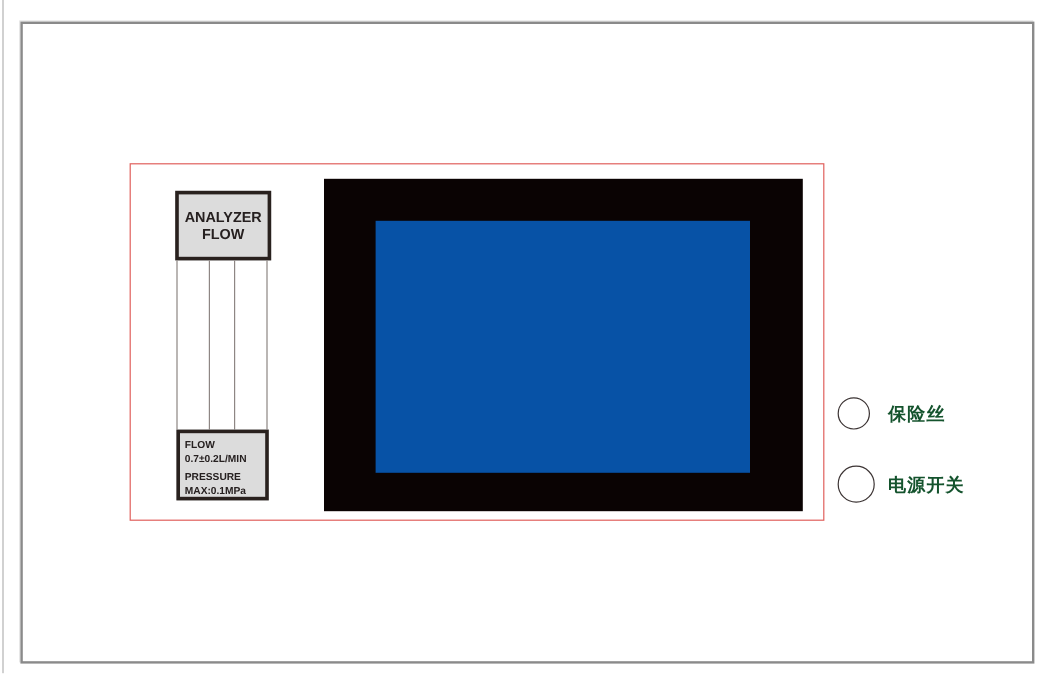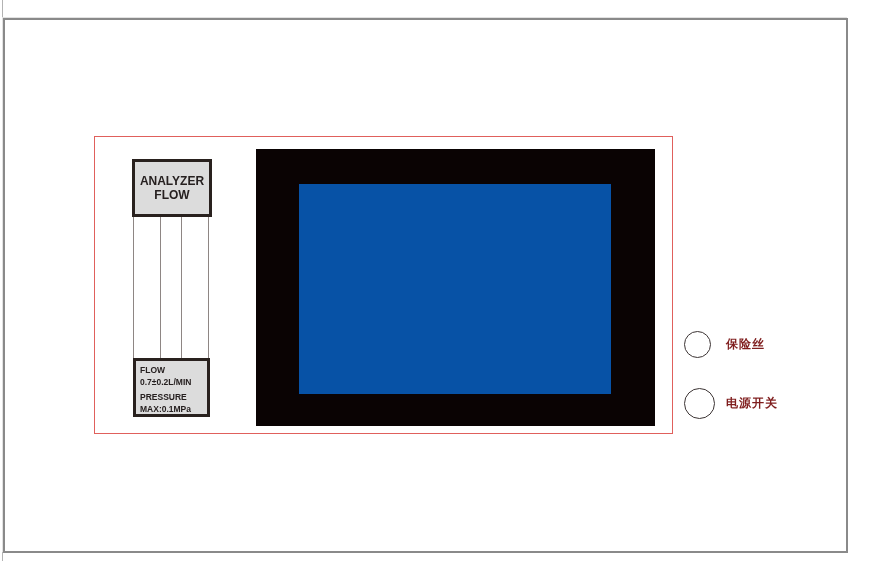--- a/index.html
+++ b/index.html
@@ -15,21 +15,21 @@
   }
   *{margin:0;padding:0;box-sizing:border-box;}
   html,body{width:872px;height:570px;background:#ffffff;overflow:hidden;
     font-family:"Liberation Sans","DejaVu Sans",sans-serif;}
   .abs{position:absolute;}
 
   
   .edge-line{left:2px;top:0;width:1px;height:561px;background:var(--edge-line);}
 
   
-  .panel{left:3px;top:18px;width:845px;height:535px;border:2px solid var(--panel-border);
+  .panel{left:17px;top:18px;width:845px;height:535px;border:2px solid var(--panel-border);
     background:#ffffff;box-shadow:-1px -1px 0 0 #e2e2e2;}
 
   
   .red-outline{left:108px;top:136px;width:579px;height:298px;
     border:1px solid var(--outline-red);}
 
   
   .flow-top-label{left:146px;top:159px;width:80px;height:58px;
     border:3px solid var(--label-border);background:var(--label-bg);
     display:flex;flex-direction:column;align-items:center;justify-content:center;
@@ -50,21 +50,21 @@
 
   
   .screen-bezel{left:270px;top:149px;width:399px;height:277px;background:var(--bezel-black);}
   .screen{position:absolute;left:43px;top:35px;width:312px;height:210px;background:var(--screen-blue);}
 
   
   .circle{border:1.5px solid #3c3434;border-radius:50%;background:#ffffff;}
   .circle.fuse{left:698px;top:331px;width:27px;height:27px;}
   .circle.power{left:698px;top:388px;width:31px;height:31px;}
 
-  .cn-label{color:#7f1d1d;font-size:12px;font-weight:bold;letter-spacing:1px;white-space:nowrap;}
+  .cn-label{color:#14532d;font-size:15px;font-weight:bold;letter-spacing:1px;white-space:nowrap;}
   .cn-label.fuse-label{left:740px;top:336px;}
   .cn-label.power-label{left:740px;top:395px;}
 </style>
 </head>
 <body>
 
 <div class="abs edge-line"></div>
 
 <div class="abs panel">
 

